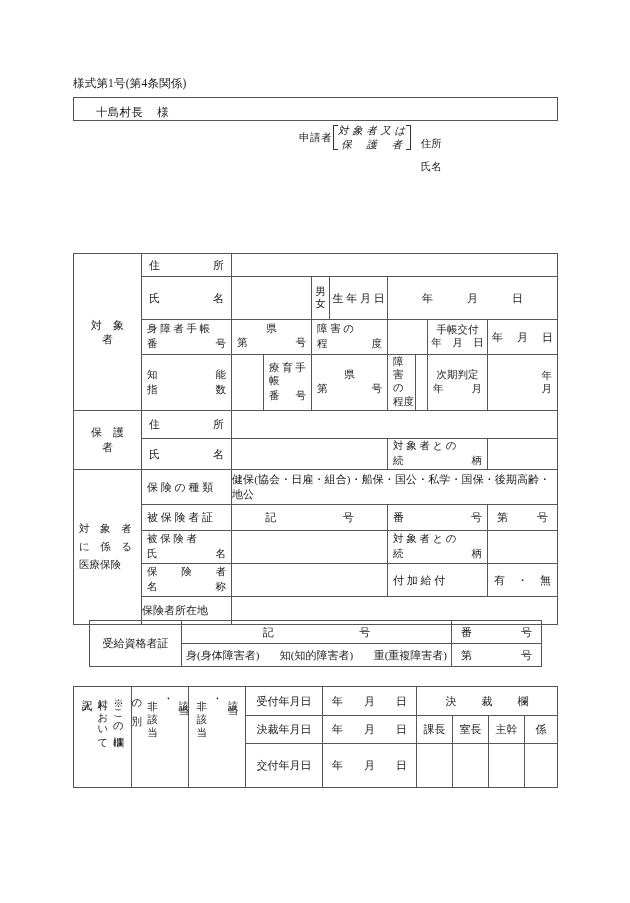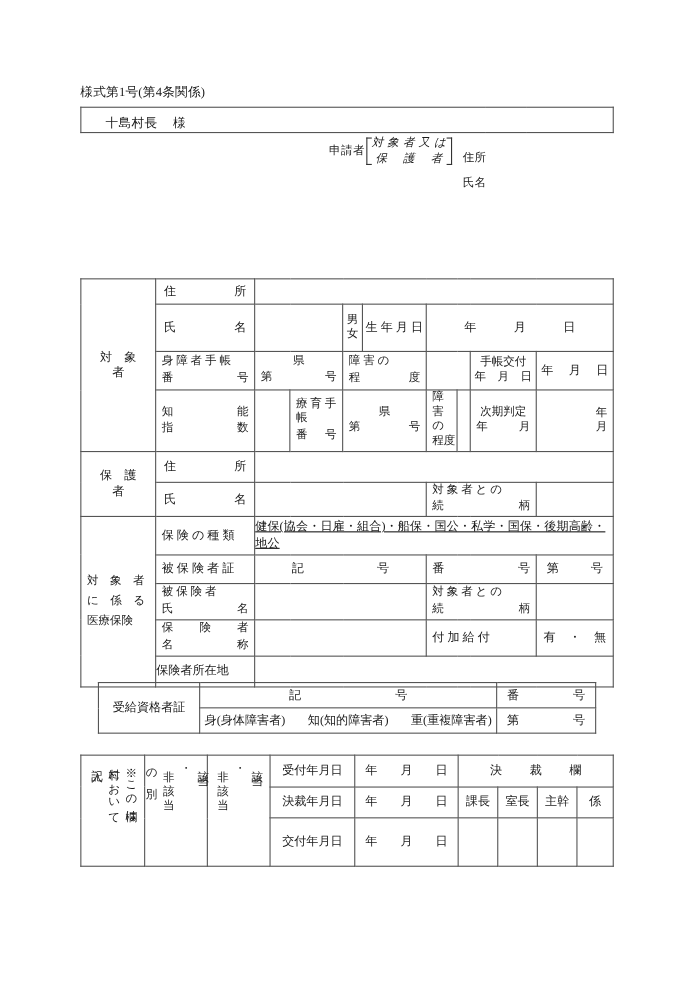--- a/index.html
+++ b/index.html
@@ -182,21 +182,20 @@
   }
   .stack2 {
     line-height: 1.22;
     font-size: 10.5px;
   }
   .insurance-kinds {
     font-size: 11px;
     line-height: 1.3;
     padding: 2px 5px;
     letter-spacing: 0.1px;
-    text-decoration: underline;
   }
   .kigou-row {
     display: flex;
     justify-content: space-around;
     font-size: 11px;
   }
   .dai-gou {
     display: flex;
     justify-content: space-between;
     padding: 1px 9px;

